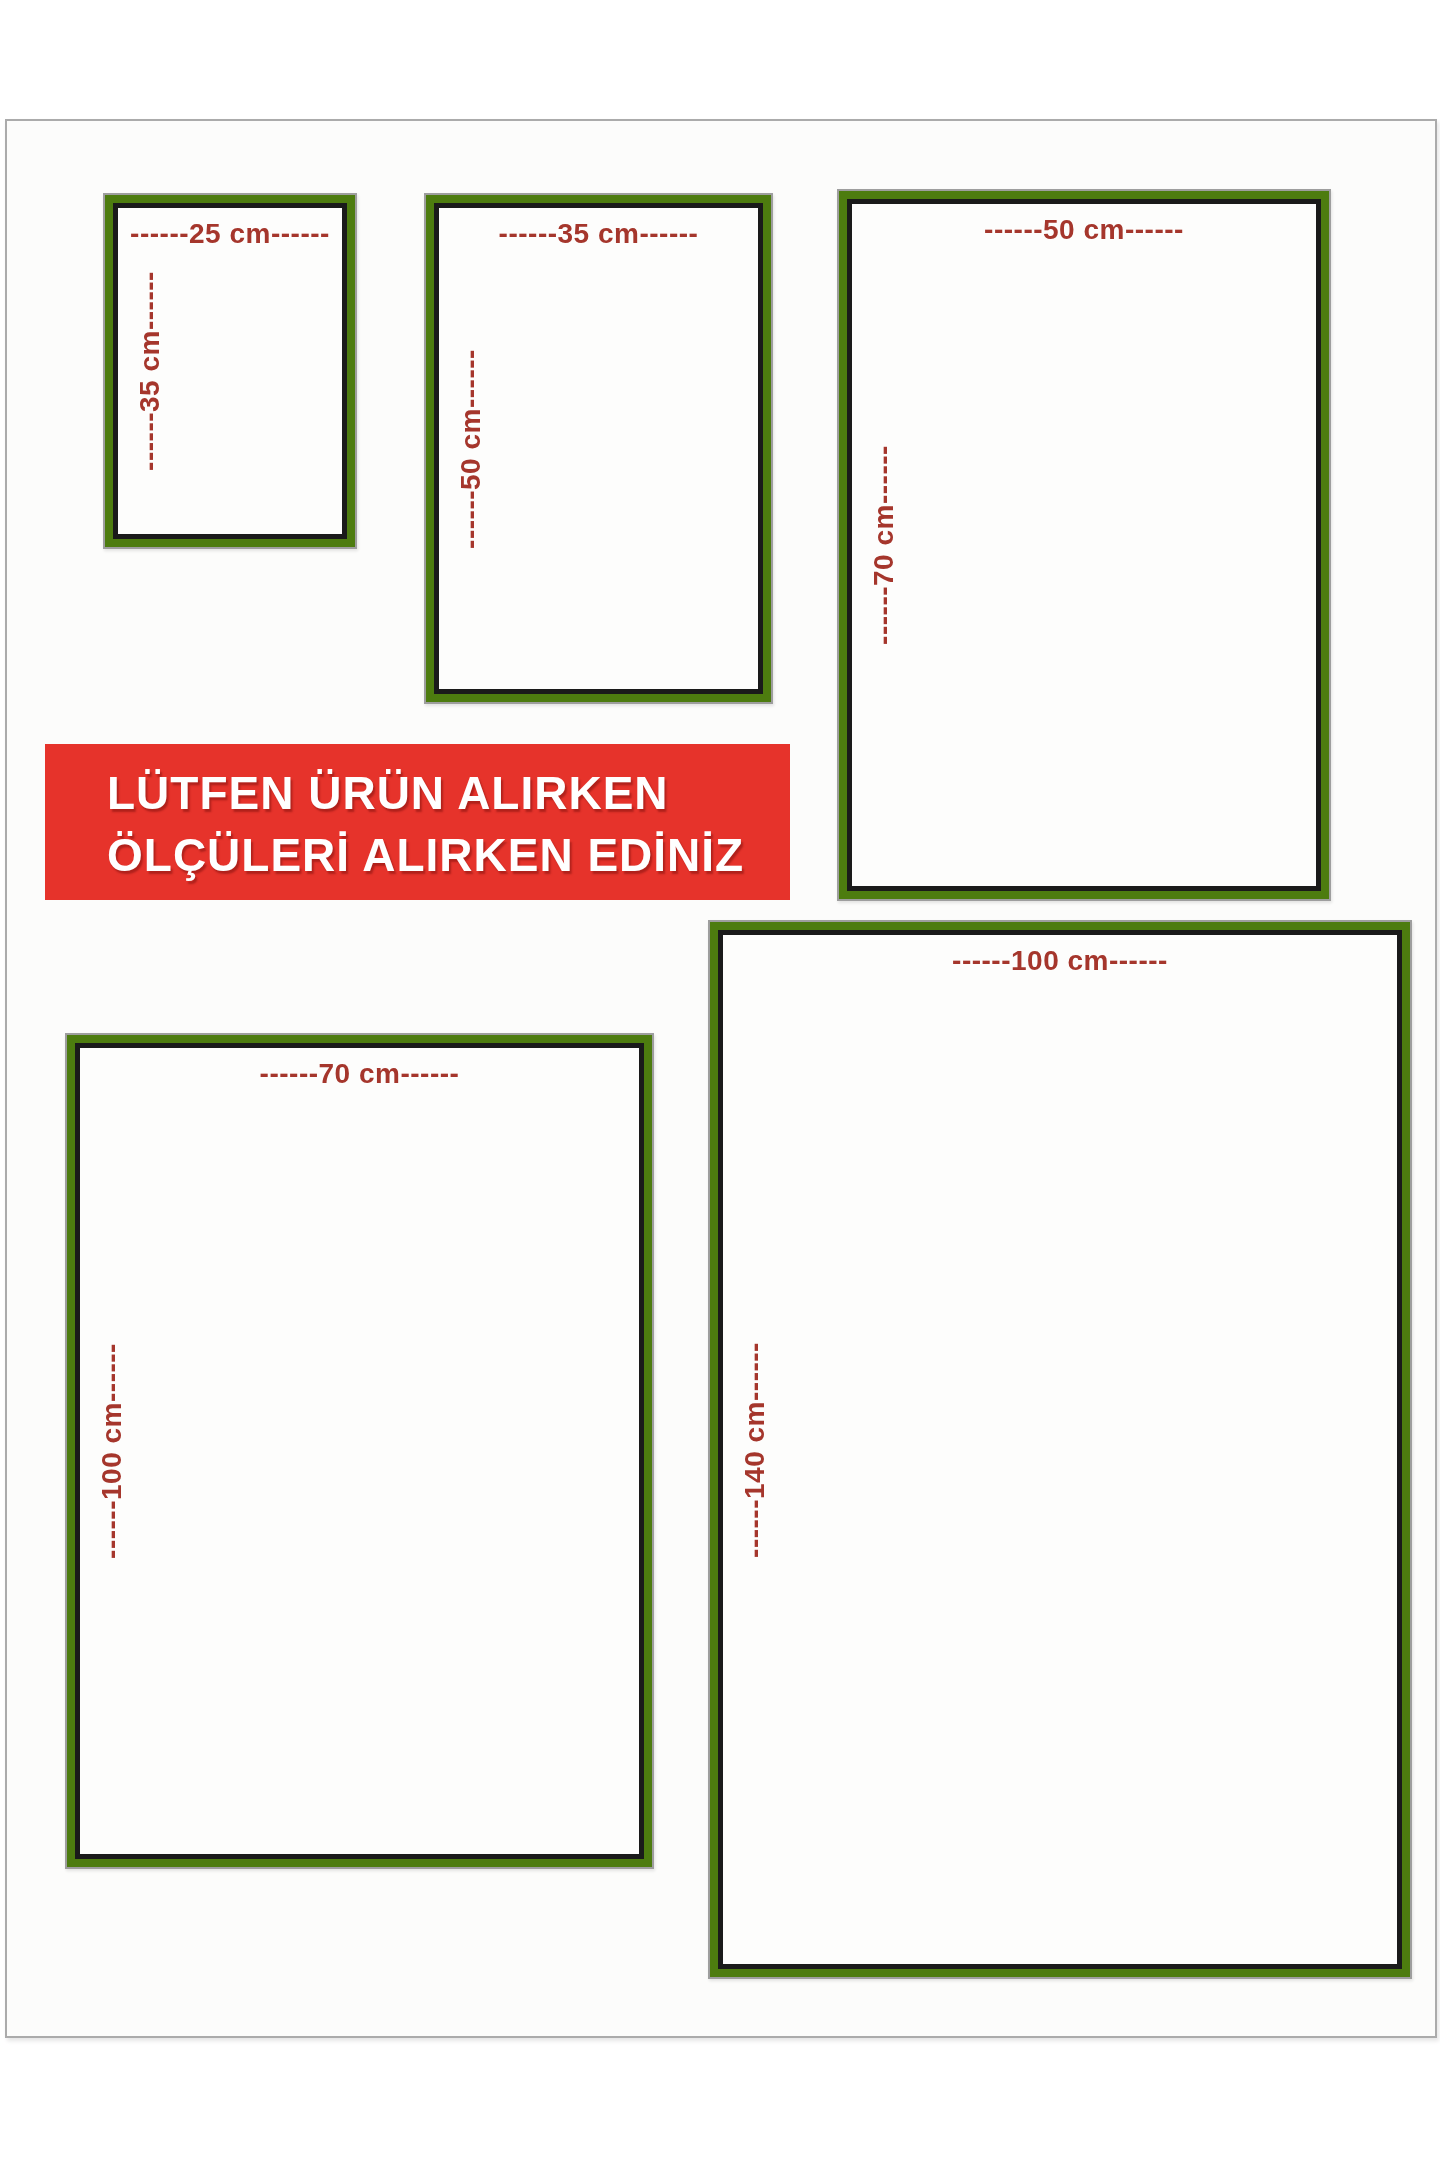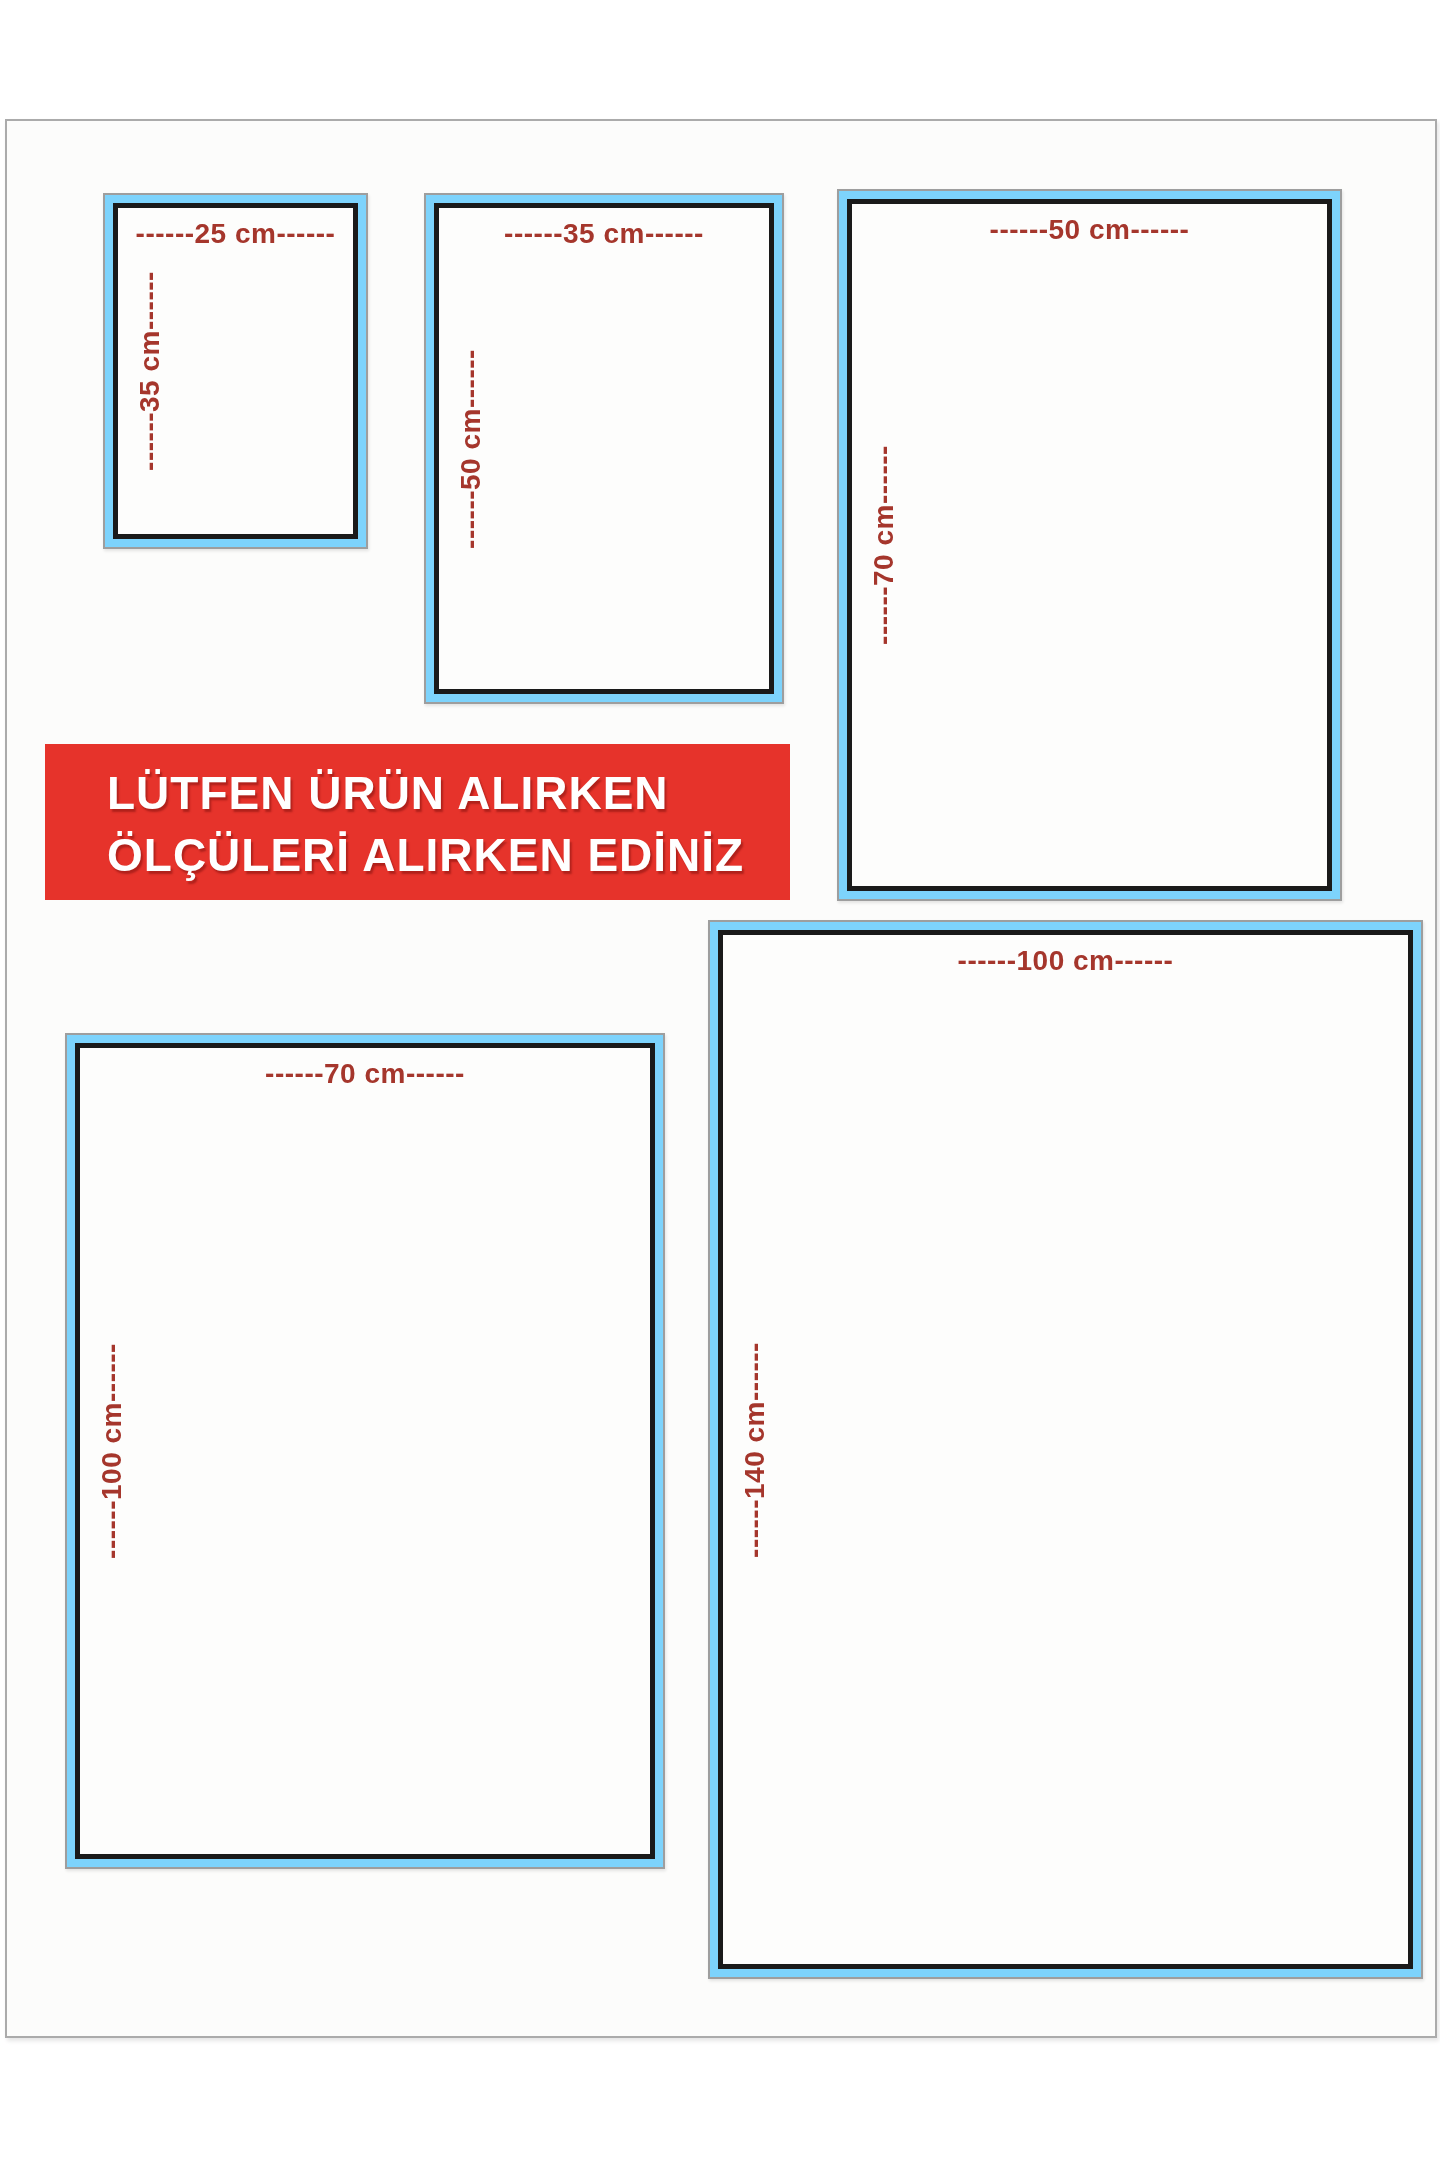--- a/index.html
+++ b/index.html
@@ -23,23 +23,22 @@
     position: absolute;
     left: 5px; top: 119px;
     width: 1428px; height: 1915px;
     border: 2px solid var(--frame-border);
     background: #fcfcfb;
     box-shadow: 2px 3px 4px rgba(0,0,0,0.10);
   }
   .size-box {
     position: absolute;
     border: 2px solid var(--outer-border);
-    background: #7dd3fc;
+    background: #4d7c0f;
     box-shadow: 1px 2px 3px rgba(0,0,0,0.10);
-    padding-left: 11px;
   }
   .size-box .inner {
     position: absolute;
     inset: 8px;
     border: 5px solid var(--inner-border);
     background: #fdfdfc;
   }
   .w-label {
     position: absolute;
     top: 10px; left: 0; right: 0;

